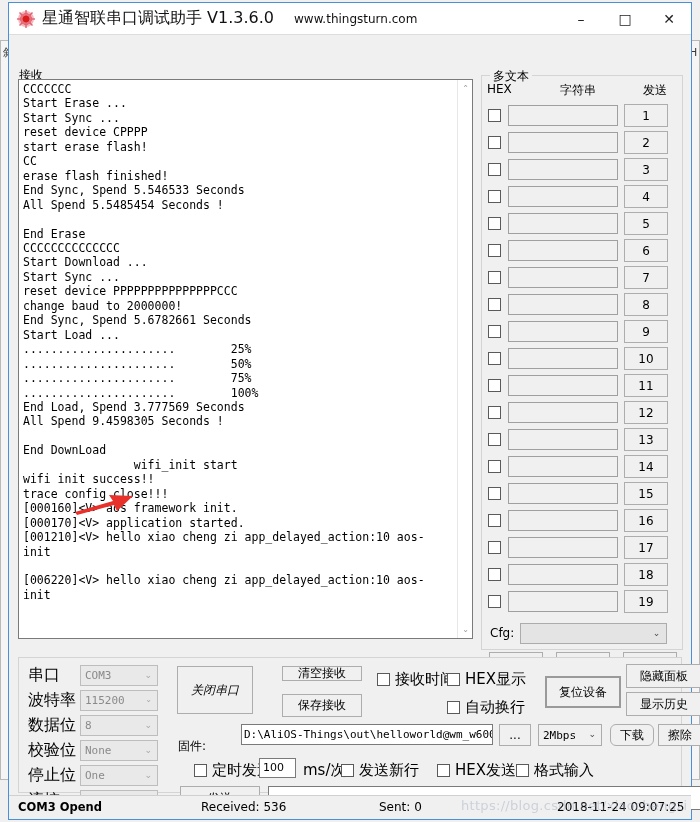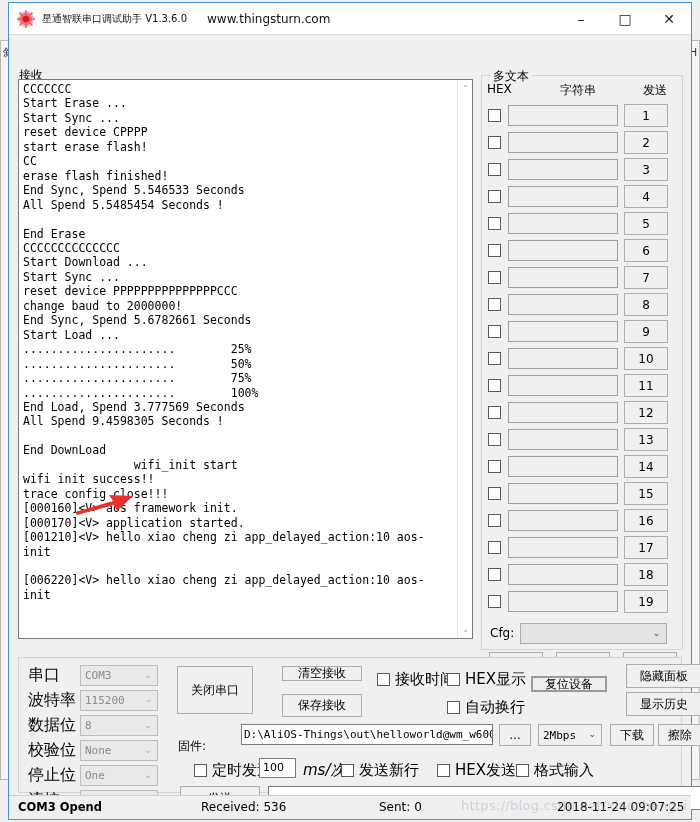--- a/index.html
+++ b/index.html
@@ -66,21 +66,21 @@
     position: absolute; left: 1px; top: 1px;
     width: 16px; height: 16px;
     background: radial-gradient(circle at 50% 50%, #d81b1b 0 30%, #e8707a 32% 52%, #f3b9c0 54% 100%);
     border-radius: 50%;
   }
   .app-icon .spikes {
     position: absolute; left: 0; top: 0; width: 18px; height: 18px;
   }
   .title-text {
     font-family: "DejaVu Sans", sans-serif;
-    font-size: 10px;
+    font-size: 16px;
     color: #111;
     white-space: nowrap;
   }
   .title-url {
     font-family: "DejaVu Sans", sans-serif;
     font-size: 12px;
     color: #111;
     margin-left: 20px;
     white-space: nowrap;
   }
@@ -259,36 +259,36 @@
 
   .btn {
     background: #f0f0f0; border: 1px solid #adadad;
     display: flex; align-items: center; justify-content: center;
     font-family: "DejaVu Sans", sans-serif; font-size: 12px; color: #000;
   }
   .btn.hi { border: 2px solid #9a9a9a; }
 
   .closeport {
     position: absolute; left: 158px; top: 8px;
-    width: 76px; height: 48px;
+    width: 76px; height: 48px; font-style: italic;
   }
   .clear-recv { position: absolute; left: 263px; top: 8px; width: 80px; height: 15px; }
   .save-recv  { position: absolute; left: 263px; top: 36px; width: 80px; height: 23px; }
 
   .chkwrap {
     position: absolute;
     display: flex; align-items: center;
     font-family: "DejaVu Sans", sans-serif; font-size: 15px; color: #000;
   }
   .chkbox {
     width: 13px; height: 13px; background: #fff;
     border: 1px solid #5a5a5a; margin-right: 5px; flex: none;
   }
 
-  .reset-dev { position: absolute; left: 512px; top: 18px; width: 76px; height: 16px; }
+  .reset-dev { position: absolute; left: 526px; top: 18px; width: 76px; height: 32px; }
   .hide-panel { position: absolute; left: 607px; top: 6px; width: 76px; height: 24px; }
   .show-hist  { position: absolute; left: 607px; top: 34px; width: 76px; height: 24px; }
 
   .fw-label {
     position: absolute; left: 159px; top: 80px;
     font-family: "DejaVu Sans", sans-serif; font-size: 12px;
   }
   .fw-input {
     position: absolute; left: 222px; top: 66px;
     width: 252px; height: 21px;
@@ -303,21 +303,21 @@
     position: absolute; left: 519px; top: 66px;
     width: 64px; height: 22px;
     background: #f0f0f0; border: 1px solid #acacac;
     font-family: "DejaVu Sans Mono", monospace; font-size: 11px;
     padding: 4px 0 0 4px; position: absolute;
   }
   .baud-sel .chev {
     position: absolute; right: 5px; top: 4px; font-size: 9px; color: #4a4a4a;
     font-family: "DejaVu Sans", sans-serif;
   }
-  .dl-btn  { position: absolute; left: 591px; top: 66px; width: 44px; height: 22px; }
+  .dl-btn  { position: absolute; left: 591px; top: 66px; width: 44px; height: 22px; border-radius: 6px; }
   .er-btn  { position: absolute; left: 639px; top: 66px; width: 44px; height: 22px; }
 
   .timer-input {
     position: absolute; left: 240px; top: 100px;
     width: 37px; height: 20px;
     background: #fff; border: 1px solid #7a7a7a;
     font-family: "DejaVu Sans", sans-serif; font-size: 11px;
     padding: 2px 0 0 3px;
   }
   .send-btn { position: absolute; left: 161px; top: 128px; width: 80px; height: 24px; }
@@ -646,21 +646,21 @@
           <span class="chev">⌄</span>
         </div>
         <div class="btn dl-btn">下载</div>
         <div class="btn er-btn">擦除</div>
 
         <div class="chkwrap" style="left:163px; top:103px;margin-left:12px;">
           <span class="chkbox"></span>
           <span>定时发送</span>
         </div>
         <div class="timer-input">100</div>
-        <div class="chkwrap" style="left:284px; top:103px;font-style:italic;">
+        <div class="chkwrap" style="left:284px; top:103px;">
           <span>ms/次</span>
         </div>
         <div class="chkwrap" style="left:322px; top:103px;">
           <span class="chkbox"></span>
           <span>发送新行</span>
         </div>
         <div class="chkwrap" style="left:418px; top:103px;">
           <span class="chkbox"></span>
           <span>HEX发送</span>
         </div>

